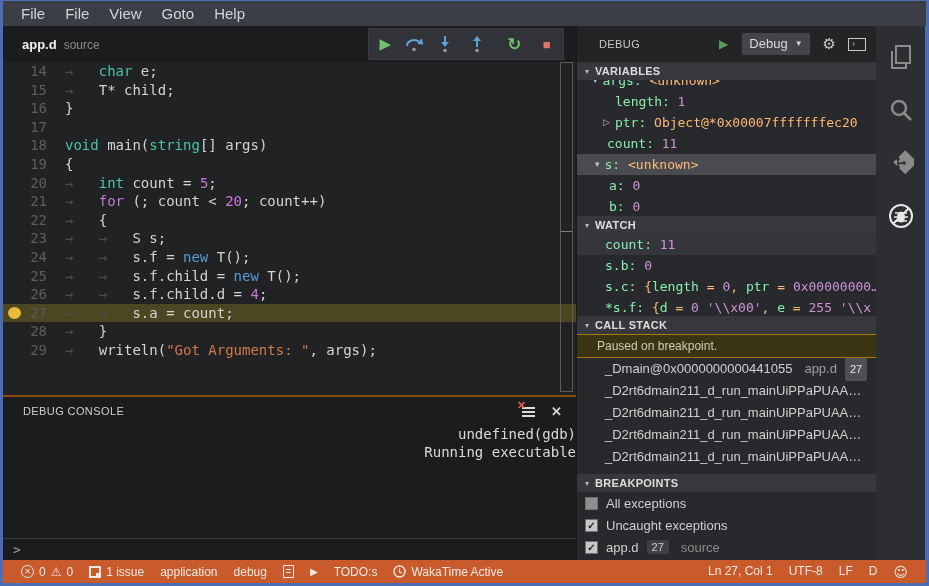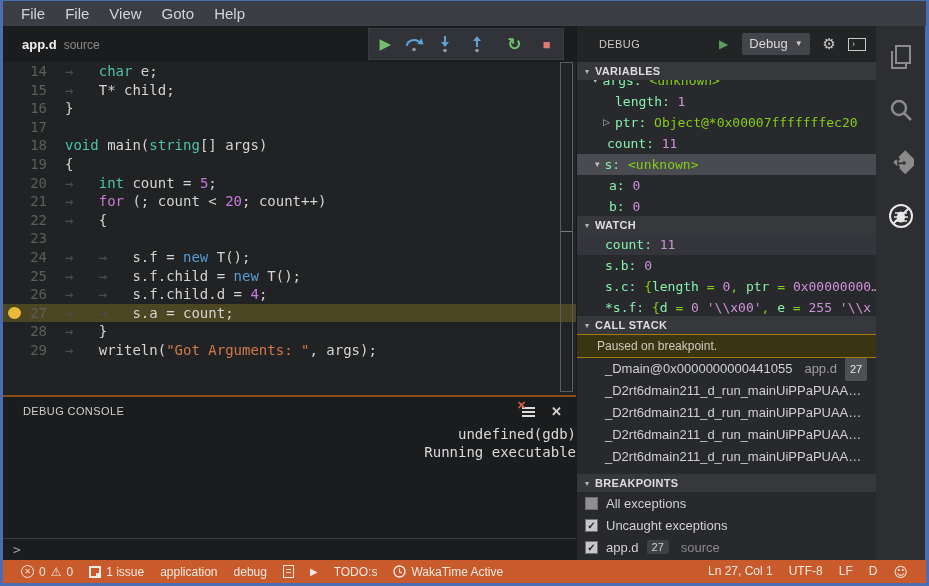--- a/index.html
+++ b/index.html
@@ -67,21 +67,21 @@
   .sec-title { color:#dddddd; font-size:11px; font-weight:bold; letter-spacing:.3px; }
   .sec-arrow { color:#b8b8b8; font-size:8px; font-family:"DejaVu Sans",sans-serif; }
   .rows { overflow:hidden; }
   .panel-row { height:21px; line-height:21px; font-family:"DejaVu Sans Mono",monospace; font-size:13px; white-space:pre; display:flex; align-items:center; }
   .panel-row.selected { background:#4a4b50; }
   .panel-row.highlight { background:#35363c; }
   .panel-row.clip-top { margin-top:-10px; }
   .twisty { font-family:"DejaVu Sans",sans-serif; font-size:9px; color:#c0c0c0; margin-right:5px; }
   .tk-name { color:#86efac; }
   .tk-val { color:#ce93d8; }
-  .tk-obj { color:#84cc16; }
+  .tk-obj { color:#fdba74; }
   .paused-banner { height:24px; background:#3a3413; border-top:1px solid #a97a0b; border-bottom:1px solid #a97a0b; color:#cfcabd; font-size:12px; line-height:22px; padding-left:20px; }
   .stack-row { height:22px; line-height:22px; color:#d0d0d0; font-size:13px; padding-left:28px; white-space:nowrap; display:flex; align-items:center; }
   .stack-file { color:#9d9d9d; margin-left:12px; }
   .badge { background:#4e5054; color:#e8e8e8; font-size:11px; border-radius:2px; padding:1px 5px; margin-left:8px; }
   .bp-row { height:22px; display:flex; align-items:center; padding-left:8px; gap:8px; color:#d0d0d0; font-size:13px; }
   .checkbox { width:13px; height:13px; border:1px solid #6f6f6f; background:#8f8f8f; display:flex; align-items:center; justify-content:center; font-size:10px; color:#1e1e1e; font-weight:bold; flex:0 0 auto; }
   .checkbox.checked { background:#c7c7c7; }
   .bp-badge { background:#3e4043; color:#cfcfcf; font-size:11px; border-radius:2px; padding:1px 5px; }
   .bp-suffix { color:#8a8a8a; margin-left:4px; }
   
@@ -156,21 +156,21 @@
         <div>
             <div class="code-row"><div class="gutter"><span class="lnum">14</span></div><div class="code-text"><span class="tk-ws">→   </span><span class="tk-type">char</span><span class="tk-plain"> e;</span></div></div>
             <div class="code-row"><div class="gutter"><span class="lnum">15</span></div><div class="code-text"><span class="tk-ws">→   </span><span class="tk-plain">T* child;</span></div></div>
             <div class="code-row"><div class="gutter"><span class="lnum">16</span></div><div class="code-text"><span class="tk-plain">}</span></div></div>
             <div class="code-row"><div class="gutter"><span class="lnum">17</span></div><div class="code-text"></div></div>
             <div class="code-row"><div class="gutter"><span class="lnum">18</span></div><div class="code-text"><span class="tk-type">void</span><span class="tk-plain"> main(</span><span class="tk-type">string</span><span class="tk-plain">[] args)</span></div></div>
             <div class="code-row"><div class="gutter"><span class="lnum">19</span></div><div class="code-text"><span class="tk-plain">{</span></div></div>
             <div class="code-row"><div class="gutter"><span class="lnum">20</span></div><div class="code-text"><span class="tk-ws">→   </span><span class="tk-type">int</span><span class="tk-plain"> count = </span><span class="tk-num">5</span><span class="tk-plain">;</span></div></div>
             <div class="code-row"><div class="gutter"><span class="lnum">21</span></div><div class="code-text"><span class="tk-ws">→   </span><span class="tk-kw">for</span><span class="tk-plain"> (; count &lt; </span><span class="tk-num">20</span><span class="tk-plain">; count++)</span></div></div>
             <div class="code-row"><div class="gutter"><span class="lnum">22</span></div><div class="code-text"><span class="tk-ws">→   </span><span class="tk-plain">{</span></div></div>
-            <div class="code-row"><div class="gutter"><span class="lnum">23</span></div></div>
+            <div class="code-row"><div class="gutter"><span class="lnum">23</span></div><div class="code-text"><span class="tk-ws">→   →   </span><span class="tk-plain">S s;</span></div></div>
             <div class="code-row"><div class="gutter"><span class="lnum">24</span></div><div class="code-text"><span class="tk-ws">→   →   </span><span class="tk-plain">s.f = </span><span class="tk-new">new</span><span class="tk-plain"> T();</span></div></div>
             <div class="code-row"><div class="gutter"><span class="lnum">25</span></div><div class="code-text"><span class="tk-ws">→   →   </span><span class="tk-plain">s.f.child = </span><span class="tk-new">new</span><span class="tk-plain"> T();</span></div></div>
             <div class="code-row"><div class="gutter"><span class="lnum">26</span></div><div class="code-text"><span class="tk-ws">→   →   </span><span class="tk-plain">s.f.child.d = </span><span class="tk-num">4</span><span class="tk-plain">;</span></div></div>
             <div class="code-row current"><div class="gutter"><span class="bp-dot"></span><span class="lnum">27</span></div><div class="code-text"><span class="tk-ws">→   →   </span><span class="tk-plain">s.a = count;</span></div></div>
             <div class="code-row"><div class="gutter"><span class="lnum">28</span></div><div class="code-text"><span class="tk-ws">→   </span><span class="tk-plain">}</span></div></div>
             <div class="code-row"><div class="gutter"><span class="lnum">29</span></div><div class="code-text"><span class="tk-ws">→   </span><span class="tk-plain">writeln(</span><span class="tk-str">"Got Arguments: "</span><span class="tk-plain">, args);</span></div></div>
           </div>
         <div class="scrollbar">
           <div class="scroll-line"></div>
         </div>

